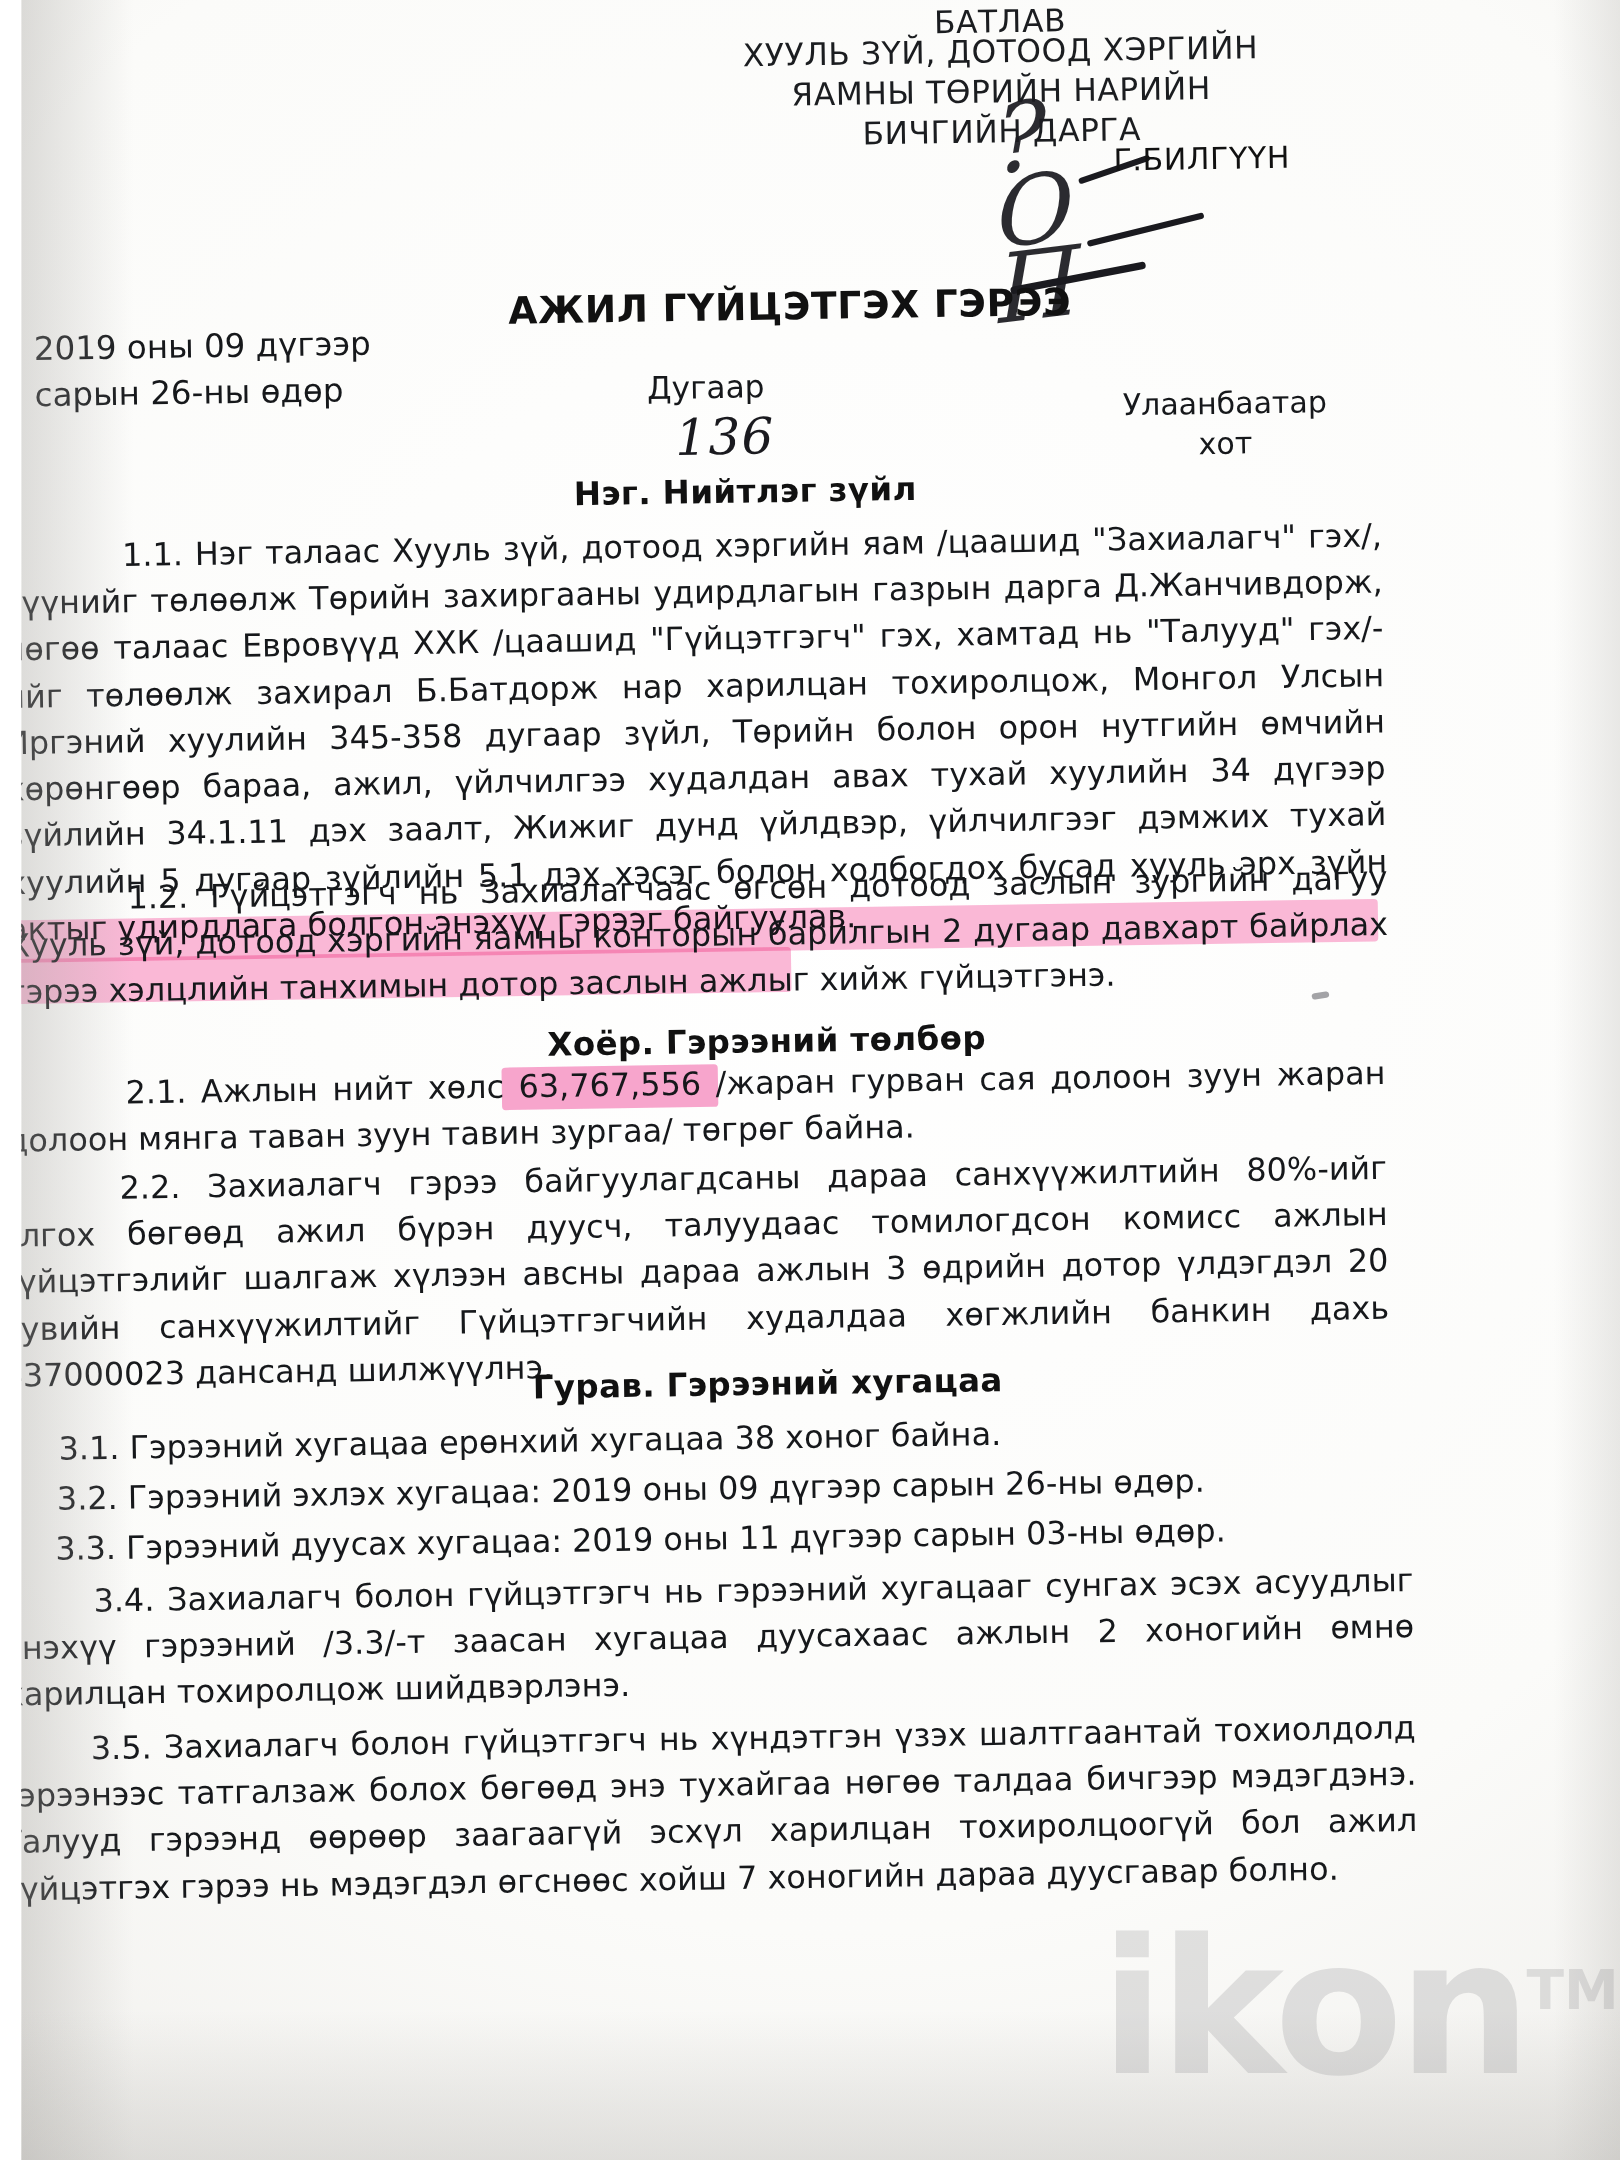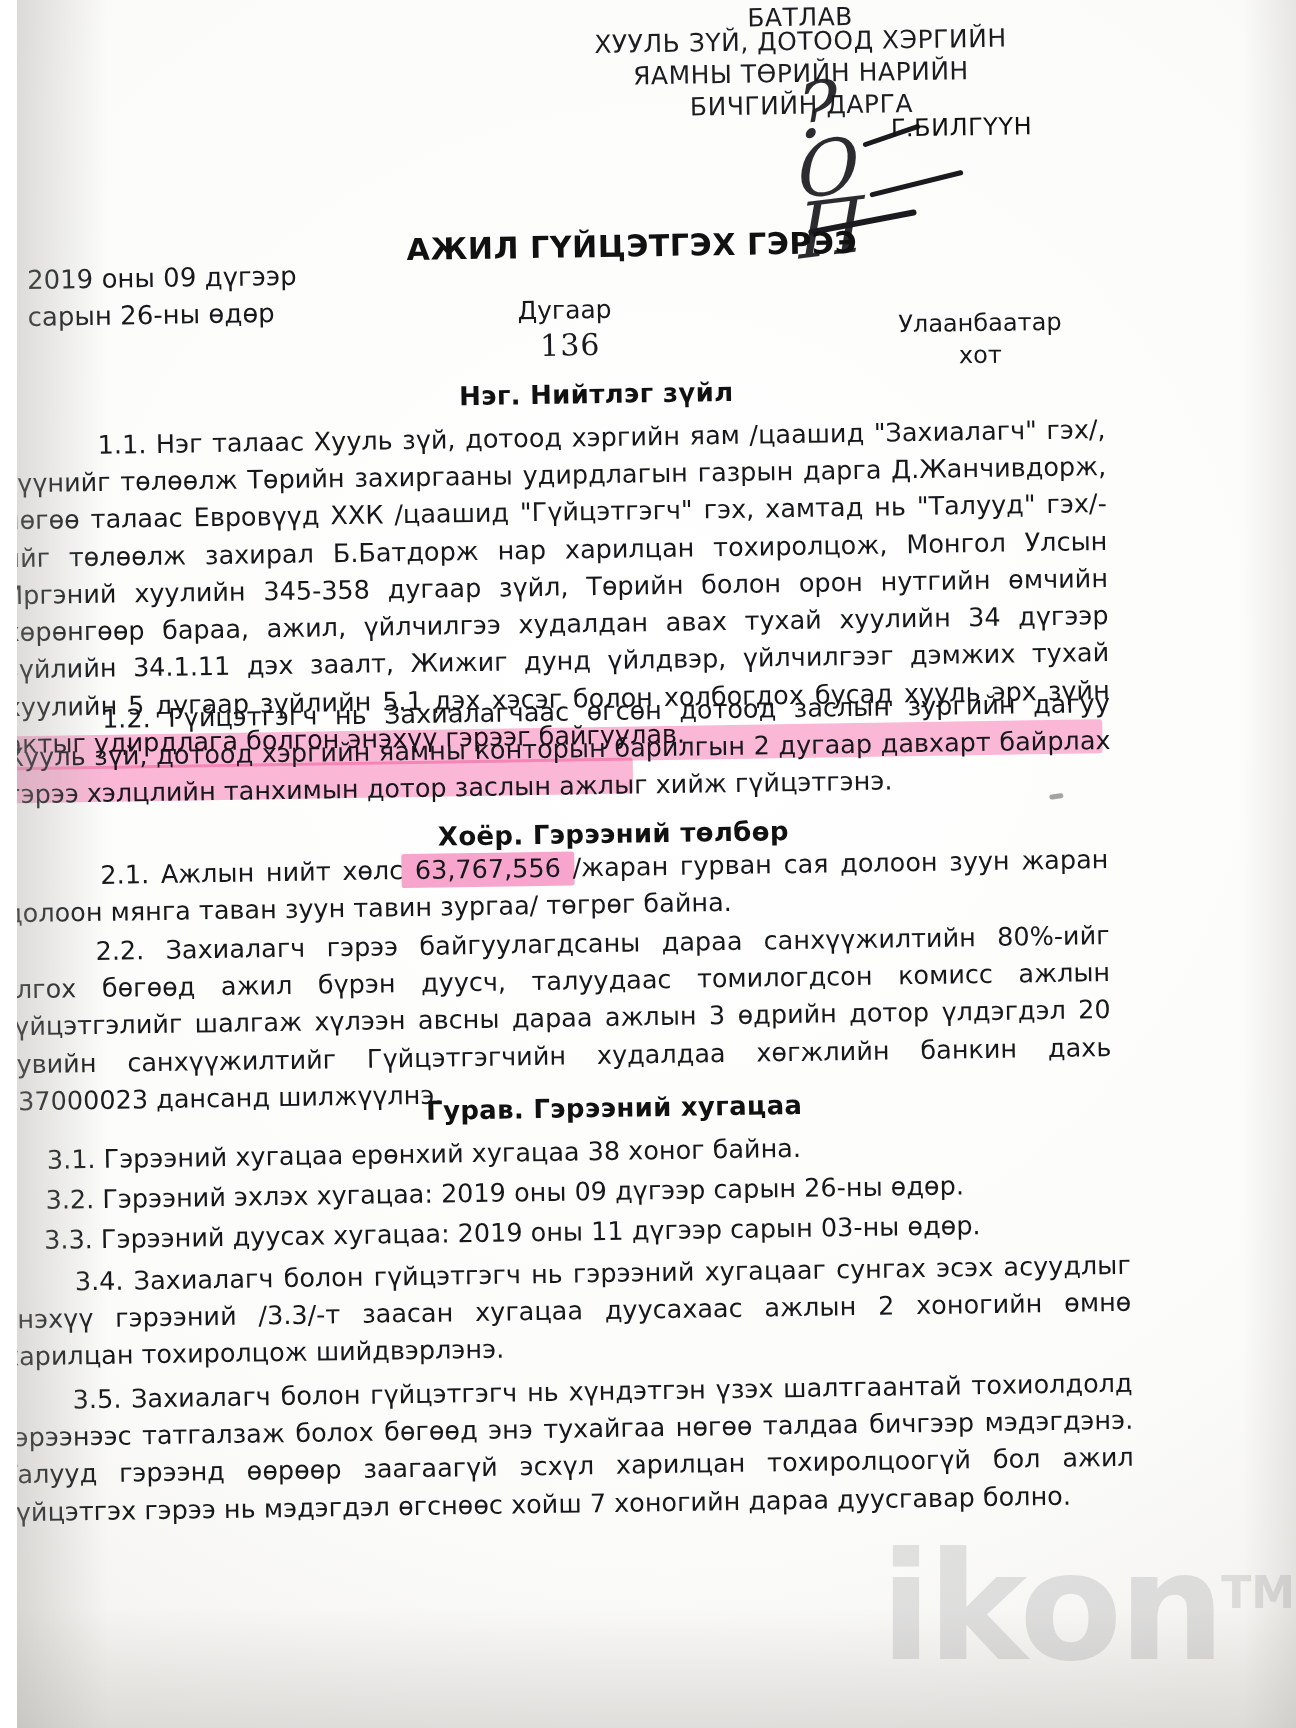--- a/index.html
+++ b/index.html
@@ -85,21 +85,22 @@
     color: #16181b;
   }
   .num-label {
     position: absolute;
     font-size: 25px;
     color: #16181b;
   }
   .num-value {
     position: absolute;
     font-family: "DejaVu Serif", serif;
-    font-size: 30px;
+    font-style: italic;
+    font-size: 40px;
     color: #1a1a1f;
     letter-spacing: 1px;
   }
   .city {
     position: absolute;
     font-size: 24px;
     line-height: 1.35;
     text-align: center;
     color: #16181b;
   }

